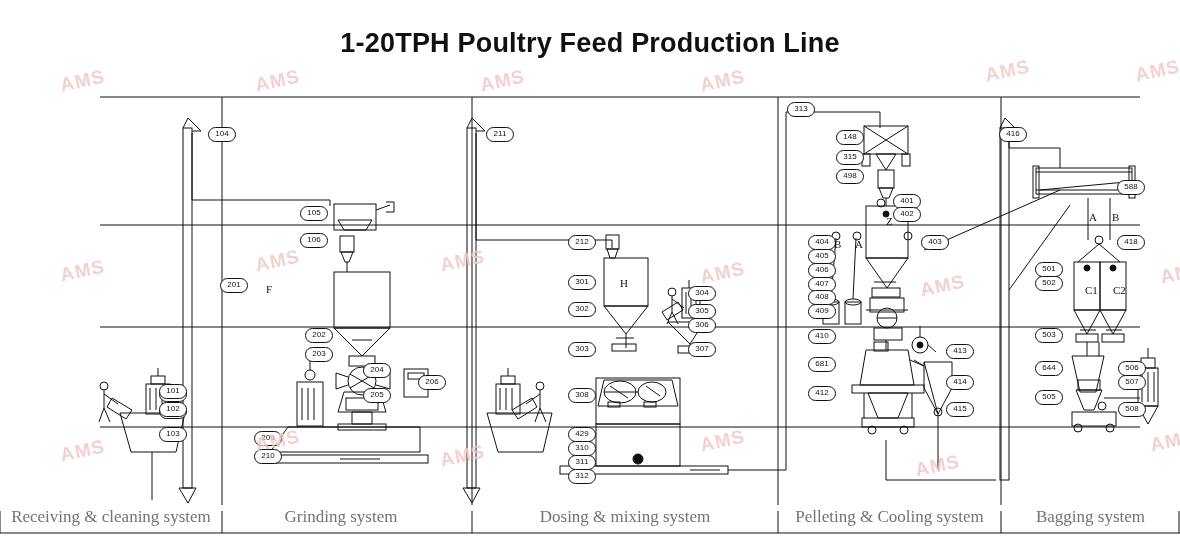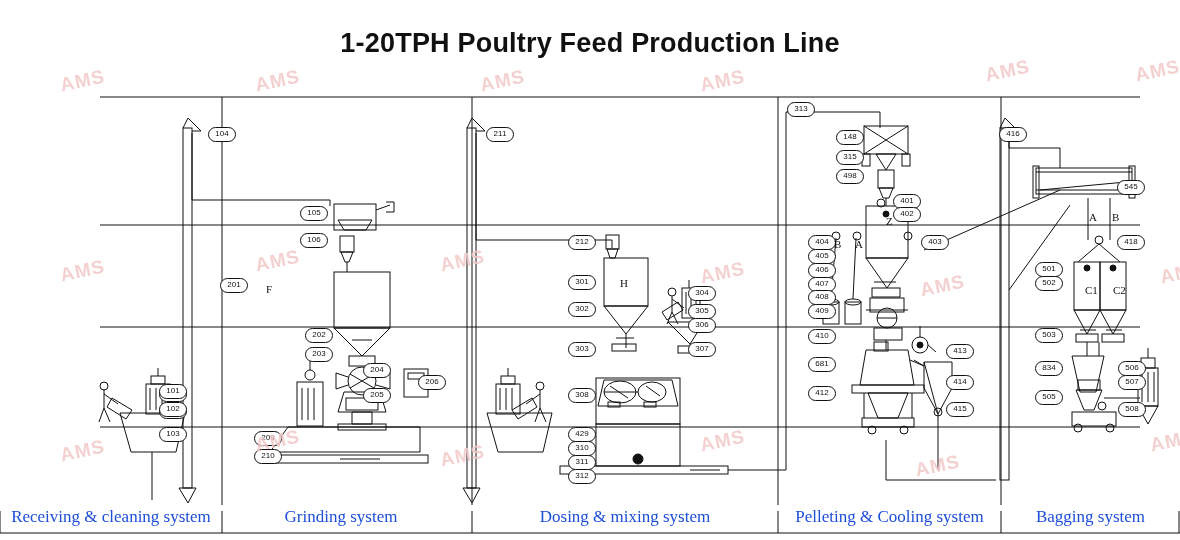--- a/index.html
+++ b/index.html
@@ -7,21 +7,21 @@
        font-family:"Liberation Sans",sans-serif;color:#111;}
   #stage{position:absolute;left:0;top:0;width:1180px;height:448px;}
   #title{position:absolute;left:0;top:28px;width:1180px;text-align:center;
          font-size:27px;font-weight:700;letter-spacing:.2px;}
   svg{position:absolute;left:0;top:0;}
   .wm{position:absolute;font-family:"Liberation Sans",sans-serif;font-weight:700;
       font-size:19px;color:#f3c9c9;opacity:.85;transform:rotate(-12deg);
       user-select:none;pointer-events:none;letter-spacing:1px;}
   .syslabels{position:absolute;left:0;top:505px;width:1180px;height:30px;}
   .syslabel{position:absolute;font-family:"Liberation Serif",serif;font-size:17px;
-            color:#1d4ed8;white-space:nowrap;text-align:center;top:2px;}
+            color:#737373;white-space:nowrap;text-align:center;top:2px;}
 </style>
 </head>
 <body>
 
 <div id="stage">
 
   <div id="title">1-20TPH Poultry Feed Production Line</div>
 
   <svg width="1180" height="540" viewBox="0 0 1180 540">
     <g stroke="#111" fill="none" stroke-width="1">
@@ -428,36 +428,36 @@
       <div style="position: absolute; left: 946px; top: 374.5px; width: 26px; height: 13px; border: 1px solid rgb(17, 17, 17); border-radius: 13px; background: rgb(255, 255, 255); display: flex; align-items: center; justify-content: center; font-size: 8px; font-family: &quot;Liberation Sans&quot;, sans-serif; color: rgb(17, 17, 17); line-height: 1;">
         <span>414</span>
       </div>
       <div style="position: absolute; left: 946px; top: 401.5px; width: 26px; height: 13px; border: 1px solid rgb(17, 17, 17); border-radius: 13px; background: rgb(255, 255, 255); display: flex; align-items: center; justify-content: center; font-size: 8px; font-family: &quot;Liberation Sans&quot;, sans-serif; color: rgb(17, 17, 17); line-height: 1;">
         <span>415</span>
       </div>
       <div style="position: absolute; left: 999px; top: 126.5px; width: 26px; height: 13px; border: 1px solid rgb(17, 17, 17); border-radius: 13px; background: rgb(255, 255, 255); display: flex; align-items: center; justify-content: center; font-size: 8px; font-family: &quot;Liberation Sans&quot;, sans-serif; color: rgb(17, 17, 17); line-height: 1;">
         <span>416</span>
       </div>
       <div style="position: absolute; left: 1117px; top: 179.5px; width: 26px; height: 13px; border: 1px solid rgb(17, 17, 17); border-radius: 13px; background: rgb(255, 255, 255); display: flex; align-items: center; justify-content: center; font-size: 8px; font-family: &quot;Liberation Sans&quot;, sans-serif; color: rgb(17, 17, 17); line-height: 1;">
-        <span>545</span>
+        <span>588</span>
       </div>
       <div style="position: absolute; left: 1117px; top: 234.5px; width: 26px; height: 13px; border: 1px solid rgb(17, 17, 17); border-radius: 13px; background: rgb(255, 255, 255); display: flex; align-items: center; justify-content: center; font-size: 8px; font-family: &quot;Liberation Sans&quot;, sans-serif; color: rgb(17, 17, 17); line-height: 1;">
         <span>418</span>
       </div>
       <div style="position: absolute; left: 1035px; top: 261.5px; width: 26px; height: 13px; border: 1px solid rgb(17, 17, 17); border-radius: 13px; background: rgb(255, 255, 255); display: flex; align-items: center; justify-content: center; font-size: 8px; font-family: &quot;Liberation Sans&quot;, sans-serif; color: rgb(17, 17, 17); line-height: 1;">
         <span>501</span>
       </div>
       <div style="position: absolute; left: 1035px; top: 275.5px; width: 26px; height: 13px; border: 1px solid rgb(17, 17, 17); border-radius: 13px; background: rgb(255, 255, 255); display: flex; align-items: center; justify-content: center; font-size: 8px; font-family: &quot;Liberation Sans&quot;, sans-serif; color: rgb(17, 17, 17); line-height: 1;">
         <span>502</span>
       </div>
       <div style="position: absolute; left: 1035px; top: 327.5px; width: 26px; height: 13px; border: 1px solid rgb(17, 17, 17); border-radius: 13px; background: rgb(255, 255, 255); display: flex; align-items: center; justify-content: center; font-size: 8px; font-family: &quot;Liberation Sans&quot;, sans-serif; color: rgb(17, 17, 17); line-height: 1;">
         <span>503</span>
       </div>
       <div style="position: absolute; left: 1035px; top: 360.5px; width: 26px; height: 13px; border: 1px solid rgb(17, 17, 17); border-radius: 13px; background: rgb(255, 255, 255); display: flex; align-items: center; justify-content: center; font-size: 8px; font-family: &quot;Liberation Sans&quot;, sans-serif; color: rgb(17, 17, 17); line-height: 1;">
-        <span>834</span>
+        <span>644</span>
       </div>
       <div style="position: absolute; left: 1035px; top: 389.5px; width: 26px; height: 13px; border: 1px solid rgb(17, 17, 17); border-radius: 13px; background: rgb(255, 255, 255); display: flex; align-items: center; justify-content: center; font-size: 8px; font-family: &quot;Liberation Sans&quot;, sans-serif; color: rgb(17, 17, 17); line-height: 1;">
         <span>505</span>
       </div>
       <div style="position: absolute; left: 1118px; top: 360.5px; width: 26px; height: 13px; border: 1px solid rgb(17, 17, 17); border-radius: 13px; background: rgb(255, 255, 255); display: flex; align-items: center; justify-content: center; font-size: 8px; font-family: &quot;Liberation Sans&quot;, sans-serif; color: rgb(17, 17, 17); line-height: 1;">
         <span>506</span>
       </div>
       <div style="position: absolute; left: 1118px; top: 374.5px; width: 26px; height: 13px; border: 1px solid rgb(17, 17, 17); border-radius: 13px; background: rgb(255, 255, 255); display: flex; align-items: center; justify-content: center; font-size: 8px; font-family: &quot;Liberation Sans&quot;, sans-serif; color: rgb(17, 17, 17); line-height: 1;">
         <span>507</span>
       </div>

